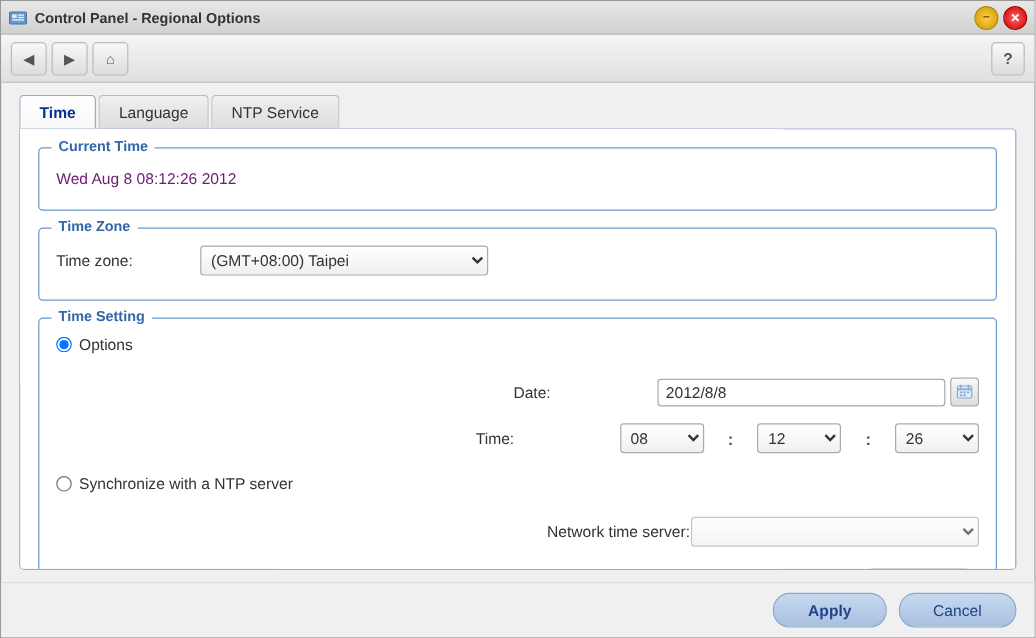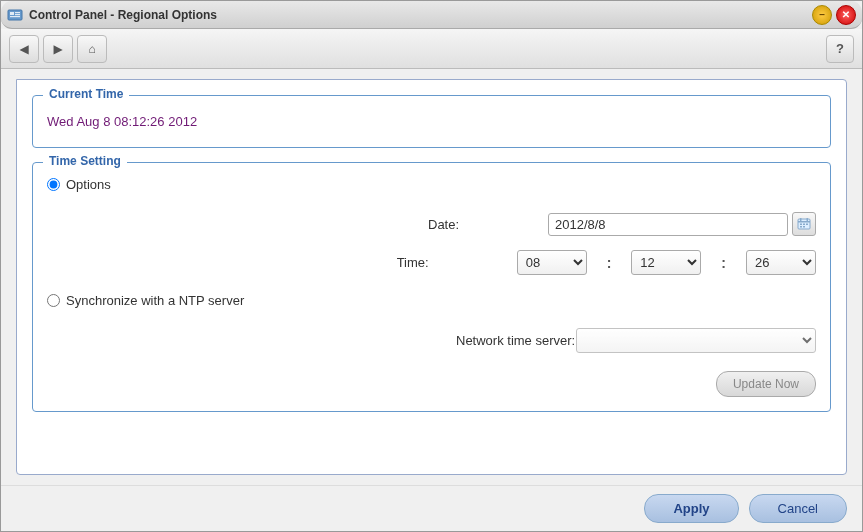--- a/index.html
+++ b/index.html
@@ -22,21 +22,20 @@
     }
 
     .title-bar {
       background: linear-gradient(to bottom, #e8e8e8, #d0d0d0);
       border-bottom: 1px solid #aaa;
       height: 28px;
       display: flex;
       align-items: center;
       padding: 0 6px;
       user-select: none;
-      border-radius: 11px;
     }
 
     .title-bar-icon {
       width: 16px;
       height: 16px;
       margin-right: 6px;
       display: flex;
       align-items: center;
       justify-content: center;
     }
@@ -367,30 +366,49 @@
 
   <div class="toolbar">
     <button class="toolbar-btn">◀</button>
     <button class="toolbar-btn">▶</button>
     <button class="toolbar-btn">⌂</button>
     <div class="toolbar-help">?</div>
   </div>
 
   <div class="content">
 
+    <div class="tabs">
+      <div class="tab active">Time</div>
+      <div class="tab">Language</div>
+      <div class="tab">NTP Service</div>
+    </div>
 
     <div class="tab-content">
 
       <div class="section">
         <span class="section-title">Current Time</span>
         <div class="section-body">
           <div class="current-time-text">Wed Aug 8 08:12:26 2012</div>
         </div>
       </div>
 
+      <div class="section">
+        <span class="section-title">Time Zone</span>
+        <div class="section-body">
+          <div class="form-row">
+            <span class="form-label">Time zone:</span>
+            <select class="timezone-select">
+              <option>(GMT+08:00) Taipei</option>
+              <option>(GMT+00:00) UTC</option>
+              <option>(GMT+08:00) Beijing</option>
+              <option>(GMT-05:00) Eastern Time</option>
+            </select>
+          </div>
+        </div>
+      </div>
 
       <div class="section">
         <span class="section-title">Time Setting</span>
         <div class="section-body">
           <div class="radio-group">
 
             <div class="radio-option">
               <label class="radio-label">
                 <input type="radio" name="time_mode" checked="" style="">
                 <span>Options</span>

